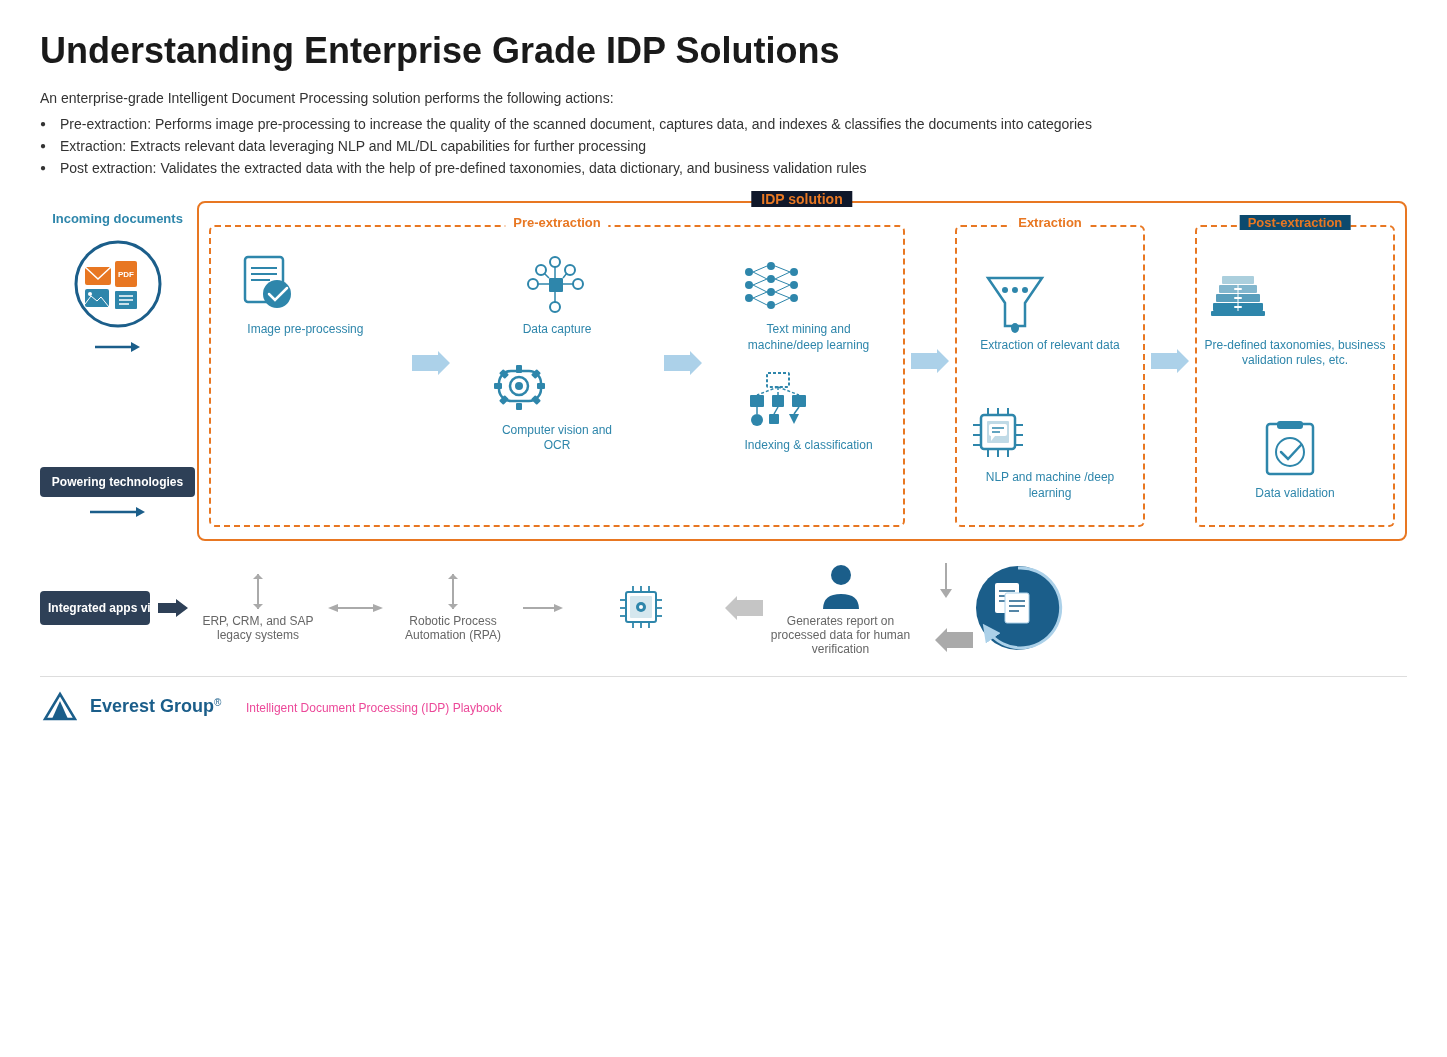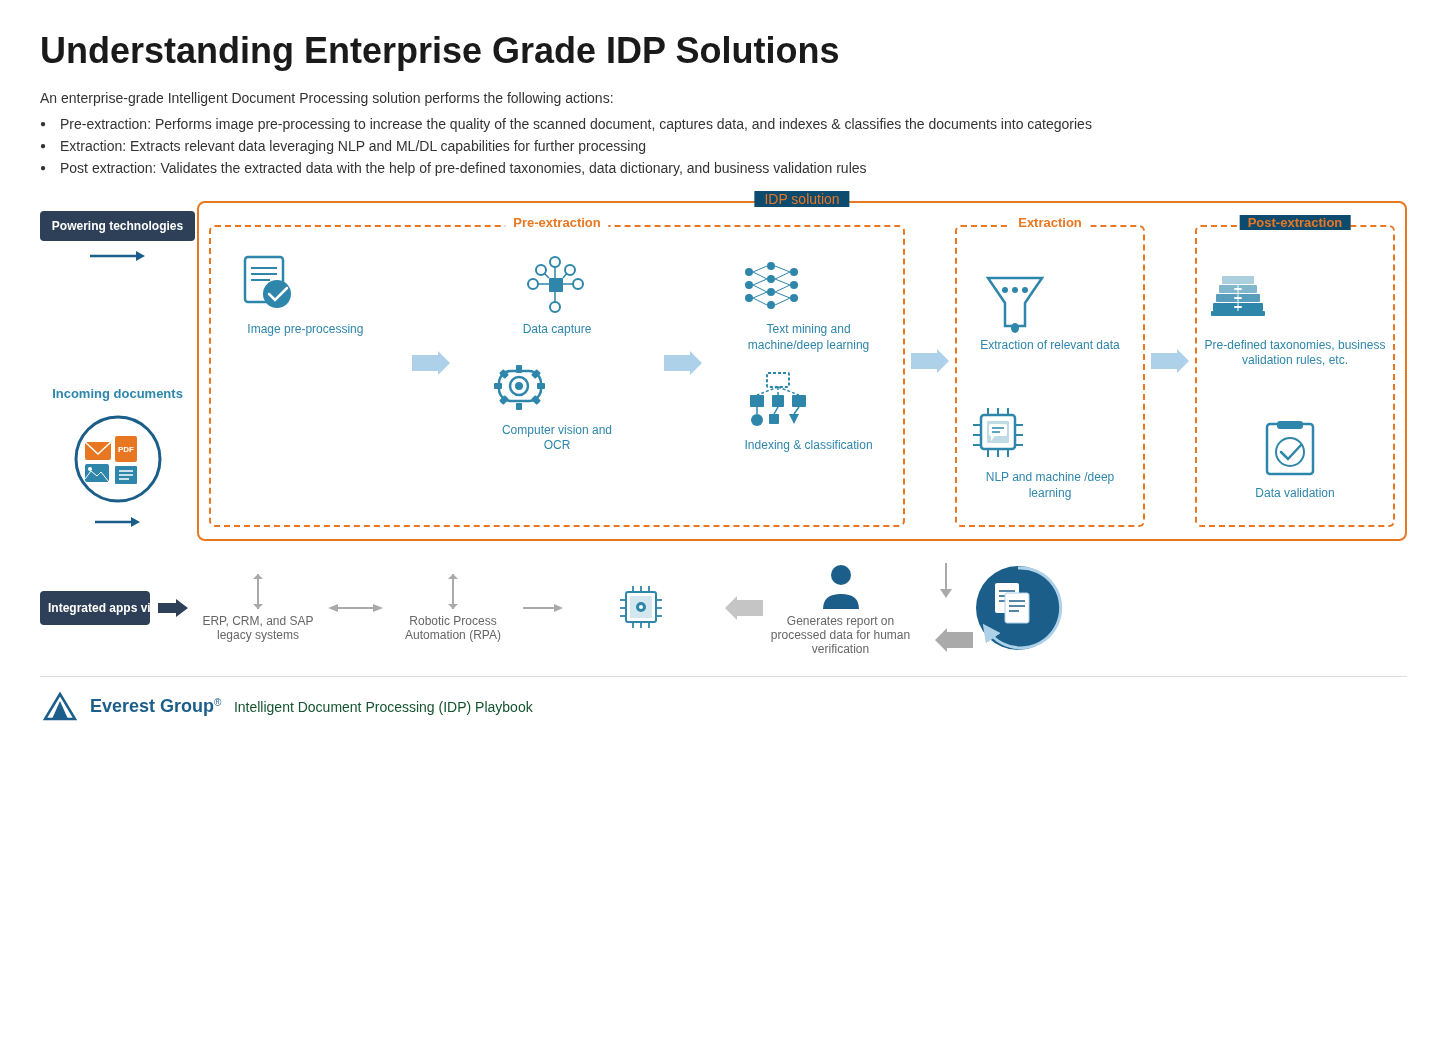--- a/index.html
+++ b/index.html
@@ -42,25 +42,25 @@
       top: 2px;
     }
     .bullet-list li strong {
       font-weight: 400;
     }
     .idp-solution-label {
       position: absolute;
       top: -12px;
       left: 50%;
       transform: translateX(-50%);
-      background: #0c4a6e;
+      background: #0f172a;
       padding: 0 10px;
       color: #e87722;
       font-size: 14px;
-      font-weight: 400;
+      font-weight: 700;
     }
     .pre-extraction-label {
       position: absolute;
       top: -12px;
       left: 50%;
       transform: translateX(-50%);
       background: #fff;
       padding: 0 8px;
       color: #e87722;
       font-size: 13px;
@@ -143,59 +143,59 @@
     <span>Validates the extracted data with the help of pre-defined taxonomies, data dictionary, and business validation rules</span>
   </li>
 </ul>
 
 <div class="main-area">
 
   <div style="display:flex; align-items:stretch; position:relative; min-height:340px;">
 
     <div style="width:155px; flex-shrink:0; display:flex; flex-direction:column; justify-content:space-between; padding: 10px 0;">
 
+      <div style="text-align:center;">
+        <div class="incoming-label">Incoming documents</div>
+        
+        <div style="position:relative; display:inline-block; margin-top:5px;">
+          <svg width="90" height="90" viewBox="0 0 90 90">
+
+            <circle cx="45" cy="45" r="42" fill="none" stroke="#1b5e8a" stroke-width="3"></circle>
+
+            <rect x="12" y="28" width="26" height="18" rx="2" fill="#e87722" stroke="none"></rect>
+            <polyline points="12,28 25,40 38,28" fill="none" stroke="#fff" stroke-width="1.5"></polyline>
+
+            <rect x="42" y="22" width="22" height="26" rx="2" fill="#e87722"></rect>
+            <text x="53" y="38" text-anchor="middle" font-size="8" fill="white" font-weight="bold">PDF</text>
+
+            <rect x="12" y="50" width="24" height="18" rx="2" fill="#2e86ab"></rect>
+            <circle cx="17" cy="55" r="2" fill="white"></circle>
+            <polyline points="12,65 18,57 24,62 28,58 36,68" fill="#2e86ab" stroke="white" stroke-width="1"></polyline>
+
+            <rect x="42" y="52" width="22" height="18" rx="1" fill="#2e86ab"></rect>
+            <line x1="46" y1="57" x2="60" y2="57" stroke="white" stroke-width="1.5"></line>
+            <line x1="46" y1="61" x2="60" y2="61" stroke="white" stroke-width="1.5"></line>
+            <line x1="46" y1="65" x2="56" y2="65" stroke="white" stroke-width="1.5"></line>
+          </svg>
+        </div>
+        
+        <div style="display:flex; align-items:center; justify-content:center; margin-top:5px;">
+          <svg width="45" height="18" viewBox="0 0 45 18">
+            <line x1="0" y1="9" x2="36" y2="9" stroke="#1b5e8a" stroke-width="2.5"></line>
+            <polygon points="36,4 45,9 36,14" fill="#1b5e8a"></polygon>
+          </svg>
+        </div>
+      </div>
+
       <div style="text-align:center; margin-bottom:10px;">
         <div style="background:#2e4057; color:#fff; font-size:12px; font-weight:700; padding:8px 6px; border-radius:4px; text-align:center; margin-bottom:6px;">Powering technologies</div>
         <div style="display:flex; align-items:center; justify-content:center;">
           <svg width="55" height="18" viewBox="0 0 55 18">
             <line x1="0" y1="9" x2="46" y2="9" stroke="#1b5e8a" stroke-width="2.5"></line>
             <polygon points="46,4 55,9 46,14" fill="#1b5e8a"></polygon>
-          </svg>
-        </div>
-      </div>
-
-      <div style="text-align:center;">
-        <div class="incoming-label">Incoming documents</div>
-        
-        <div style="position:relative; display:inline-block; margin-top:5px;">
-          <svg width="90" height="90" viewBox="0 0 90 90">
-
-            <circle cx="45" cy="45" r="42" fill="none" stroke="#1b5e8a" stroke-width="3"></circle>
-
-            <rect x="12" y="28" width="26" height="18" rx="2" fill="#e87722" stroke="none"></rect>
-            <polyline points="12,28 25,40 38,28" fill="none" stroke="#fff" stroke-width="1.5"></polyline>
-
-            <rect x="42" y="22" width="22" height="26" rx="2" fill="#e87722"></rect>
-            <text x="53" y="38" text-anchor="middle" font-size="8" fill="white" font-weight="bold">PDF</text>
-
-            <rect x="12" y="50" width="24" height="18" rx="2" fill="#2e86ab"></rect>
-            <circle cx="17" cy="55" r="2" fill="white"></circle>
-            <polyline points="12,65 18,57 24,62 28,58 36,68" fill="#2e86ab" stroke="white" stroke-width="1"></polyline>
-
-            <rect x="42" y="52" width="22" height="18" rx="1" fill="#2e86ab"></rect>
-            <line x1="46" y1="57" x2="60" y2="57" stroke="white" stroke-width="1.5"></line>
-            <line x1="46" y1="61" x2="60" y2="61" stroke="white" stroke-width="1.5"></line>
-            <line x1="46" y1="65" x2="56" y2="65" stroke="white" stroke-width="1.5"></line>
-          </svg>
-        </div>
-        
-        <div style="display:flex; align-items:center; justify-content:center; margin-top:5px;">
-          <svg width="45" height="18" viewBox="0 0 45 18">
-            <line x1="0" y1="9" x2="36" y2="9" stroke="#1b5e8a" stroke-width="2.5"></line>
-            <polygon points="36,4 45,9 36,14" fill="#1b5e8a"></polygon>
           </svg>
         </div>
       </div>
     </div>
 
     <div style="flex:1; border:2px solid #e87722; border-radius:8px; position:relative; padding:22px 10px 12px 10px; margin-left:2px;">
       <div class="idp-solution-label">IDP solution</div>
 
       <div style="display:flex; align-items:stretch; gap:6px; height:100%;">
 
@@ -563,15 +563,15 @@
 </div>
 
 <div class="footer">
 
   <svg width="40" height="35" viewBox="0 0 40 35">
     <polygon points="20,5 35,30 5,30" fill="none" stroke="#1b5e8a" stroke-width="2.5"></polygon>
     <polygon points="20,12 28,30 12,30" fill="#1b5e8a"></polygon>
   </svg>
   <div>
     <span style="font-size:18px; font-weight:700; color:#1b5e8a;">Everest Group</span><span style="font-size:10px; vertical-align:super; color:#1b5e8a;">®</span>
-    <span style="font-size:14px; color:#14532d; margin-left:8px;">Intelligent Document Processing (IDP) Playbook</span>
+    <span style="font-size:12px; color:#ec4899; margin-left:20px;">Intelligent Document Processing (IDP) Playbook</span>
   </div>
 </div>
 
 </body></html>

